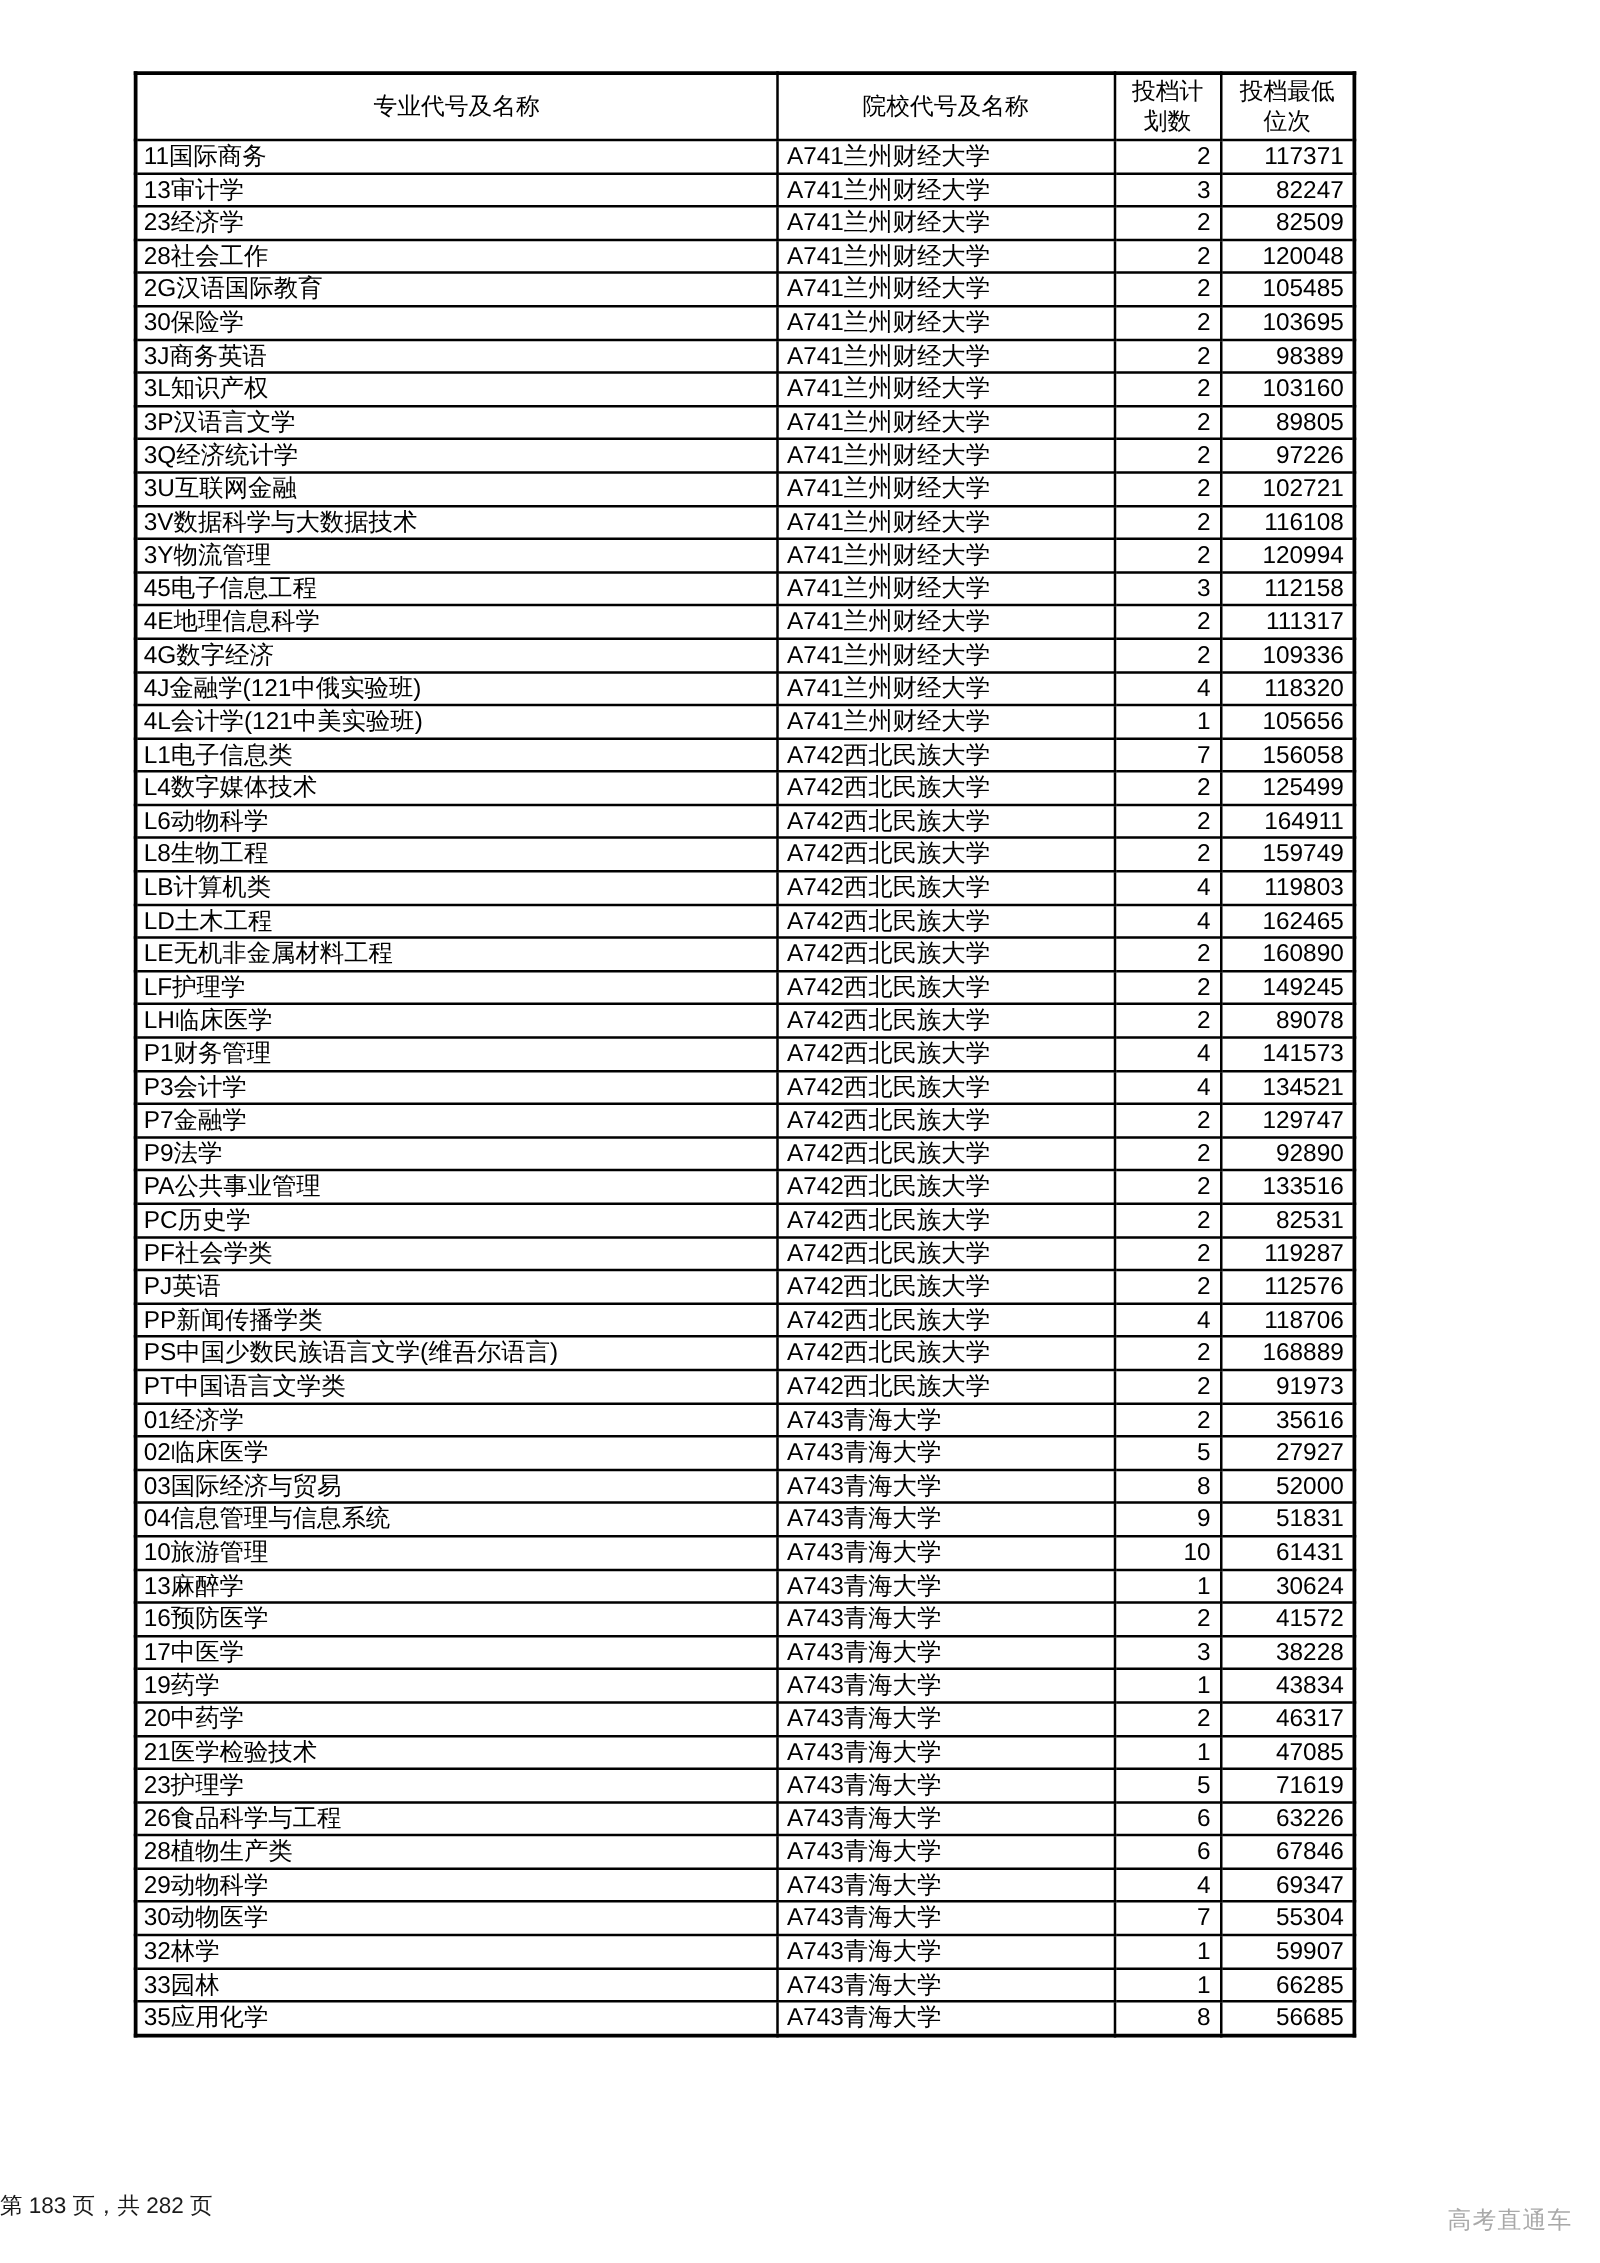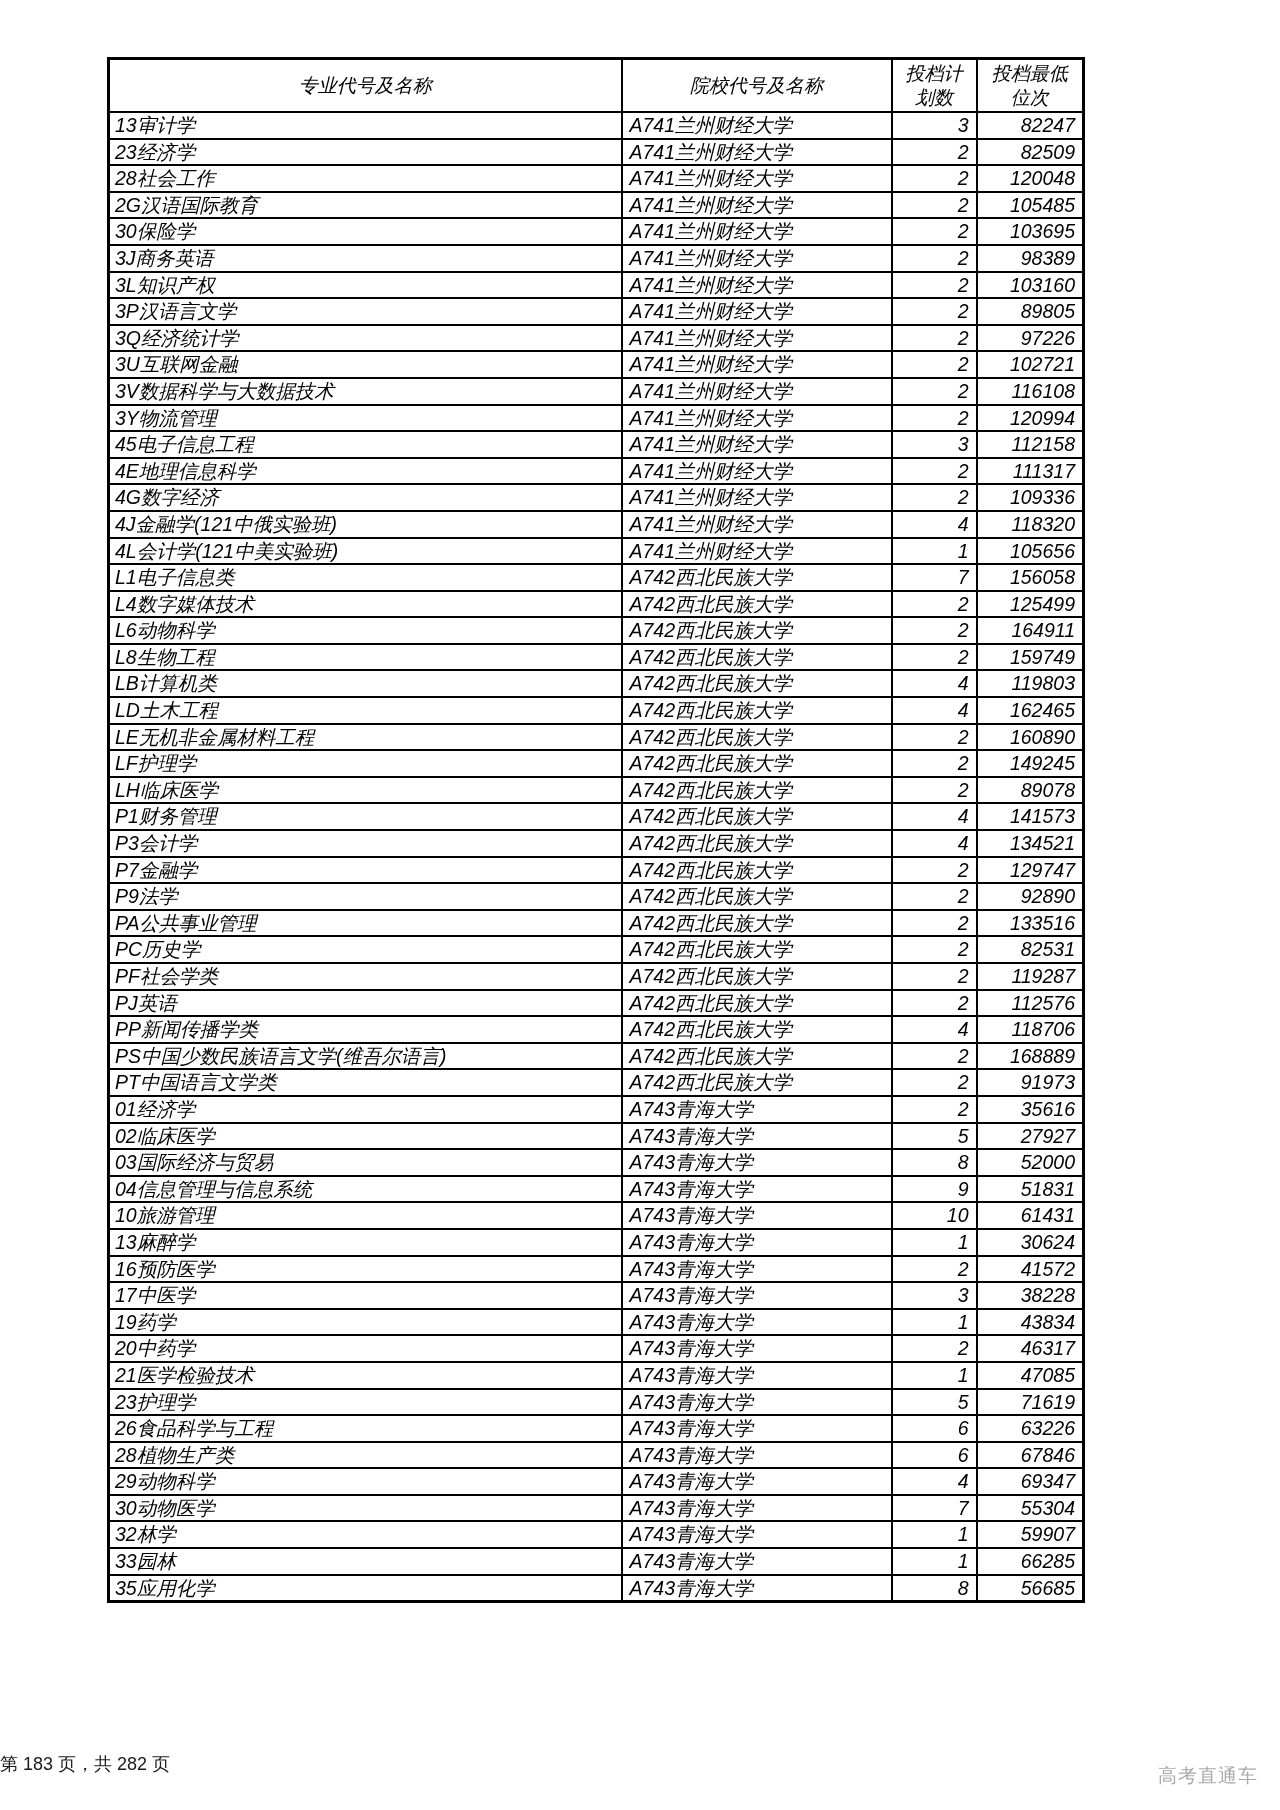--- a/index.html
+++ b/index.html
@@ -21,21 +21,20 @@
     background: #ffffff;
   }
   table.admission-table {
     position: absolute;
     left: 107px;
     top: 57px;
     width: 975px;
     border-collapse: collapse;
     table-layout: fixed;
     border: 3px solid #000000;
-    font-style: italic;
   }
   col.c0 { width: 513px; }
   col.c1 { width: 270px; }
   col.c2 { width: 85px; }
   col.c3 { width: 107px; }
   th, td {
     border: 2px solid #000000;
     padding: 0;
     overflow: hidden;
   }
@@ -98,20 +97,26 @@
           <span class="hline">划数</span>
         </th>
         <th>
           <span class="hline">投档最低</span>
           <span class="hline">位次</span>
         </th>
       </tr>
     </thead>
     <tbody id="table-body">
         <tr>
+          <td class="c0">11国际商务</td>
+          <td class="c1">A741兰州财经大学</td>
+          <td class="c2">2</td>
+          <td class="c3">117371</td>
+        </tr>
+        <tr>
           <td class="c0">13审计学</td>
           <td class="c1">A741兰州财经大学</td>
           <td class="c2">3</td>
           <td class="c3">82247</td>
         </tr>
         <tr>
           <td class="c0">23经济学</td>
           <td class="c1">A741兰州财经大学</td>
           <td class="c2">2</td>
           <td class="c3">82509</td>

